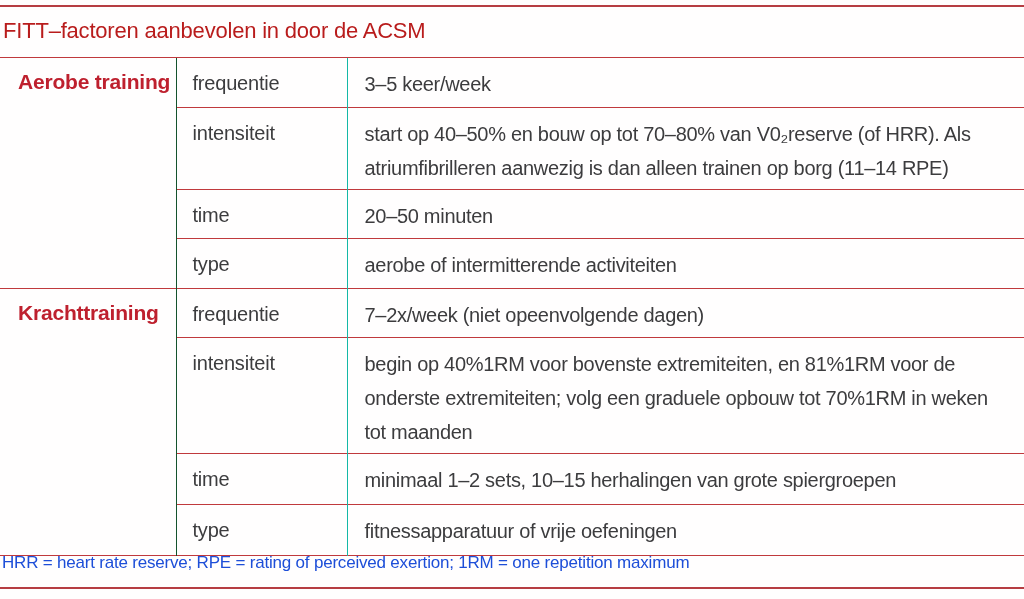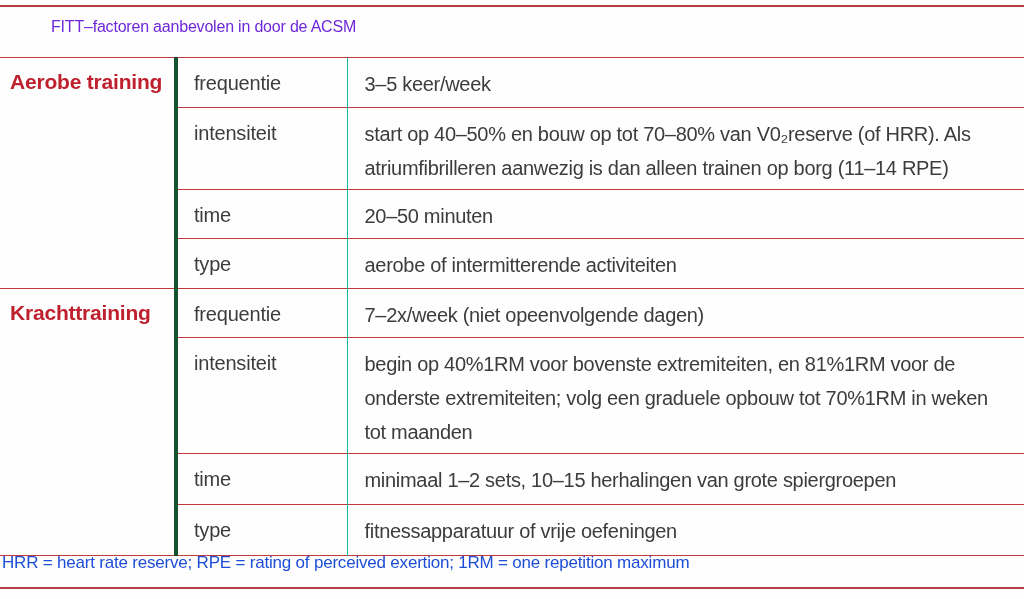--- a/index.html
+++ b/index.html
@@ -10,41 +10,40 @@
     background:#fffefe;
     font-family:"Liberation Sans", sans-serif;
     color:#3c3c3e;
     overflow:hidden;
   }
   .rule { position:absolute; left:0; right:0; background:#b63d42; }
   .rule-top { top:5px; height:2px; }
   .rule-bottom { top:587px; height:2px; }
   .title {
     position:absolute; top:18px; left:3px;
-    font-size:16px; font-weight:normal;
-    color:#6d28d9; letter-spacing:-0.2px;
+    font-size:22px; font-weight:normal;
+    color:#b91c1c; letter-spacing:-0.2px;
     white-space:nowrap;
-    margin-left:48px;
   }
   table.fitt-table {
     position:absolute; top:57px; left:0;
     width:1024px; table-layout:fixed;
     border-collapse:collapse;
     border-top:1px solid #c0393d;
     border-bottom:1px solid #c0393d;
   }
   td { vertical-align:top; border-top:1px solid #c0393d; }
   td.group {
     font-weight:bold; color:#be202e;
     font-size:21px; letter-spacing:-0.2px;
-    padding:11px 4px 0 10px;
+    padding:11px 4px 0 18px;
     line-height:26px;
   }
   td.factor {
-    border-left:4px solid #14532d;
+    border-left:1px solid #14532d;
     font-size:20px; letter-spacing:-0.2px;
     padding:9px 10px 4px 16px;
     line-height:33px;
   }
   td.value {
     border-left:1px solid #14b8a6;
     font-size:20px; letter-spacing:-0.3px;
     padding:9px 16px 4px 17px;
     line-height:34px;
   }

